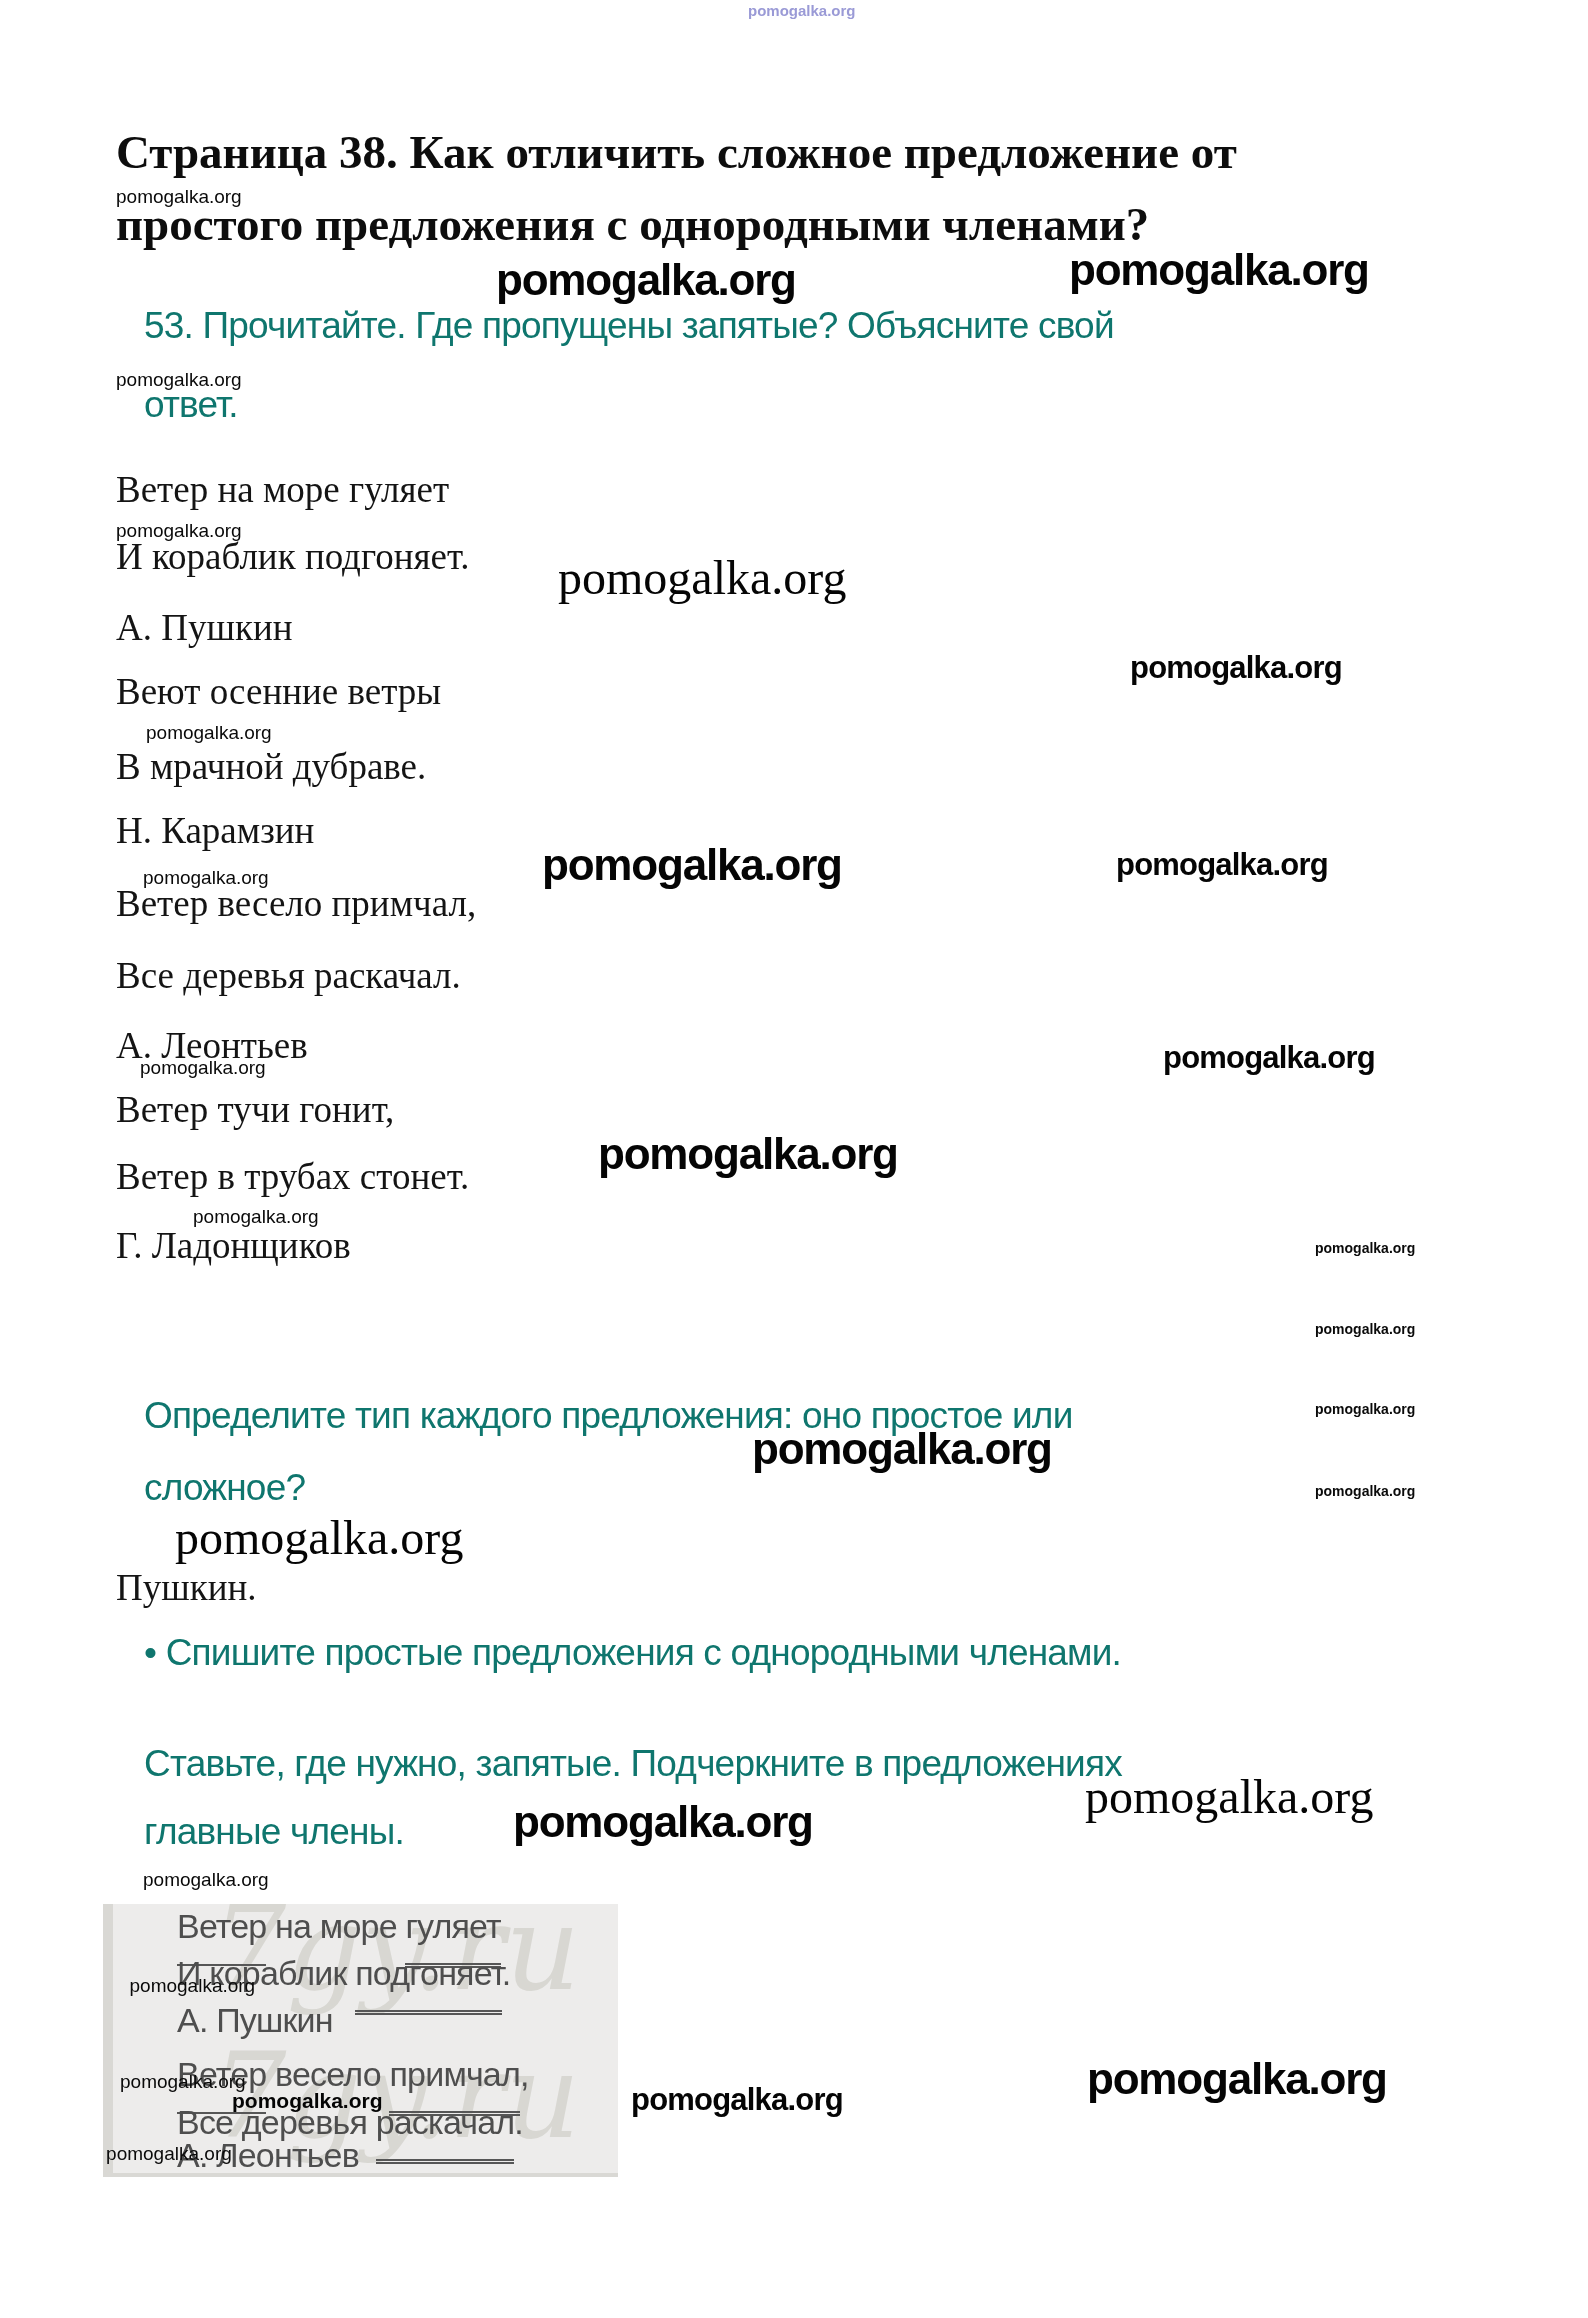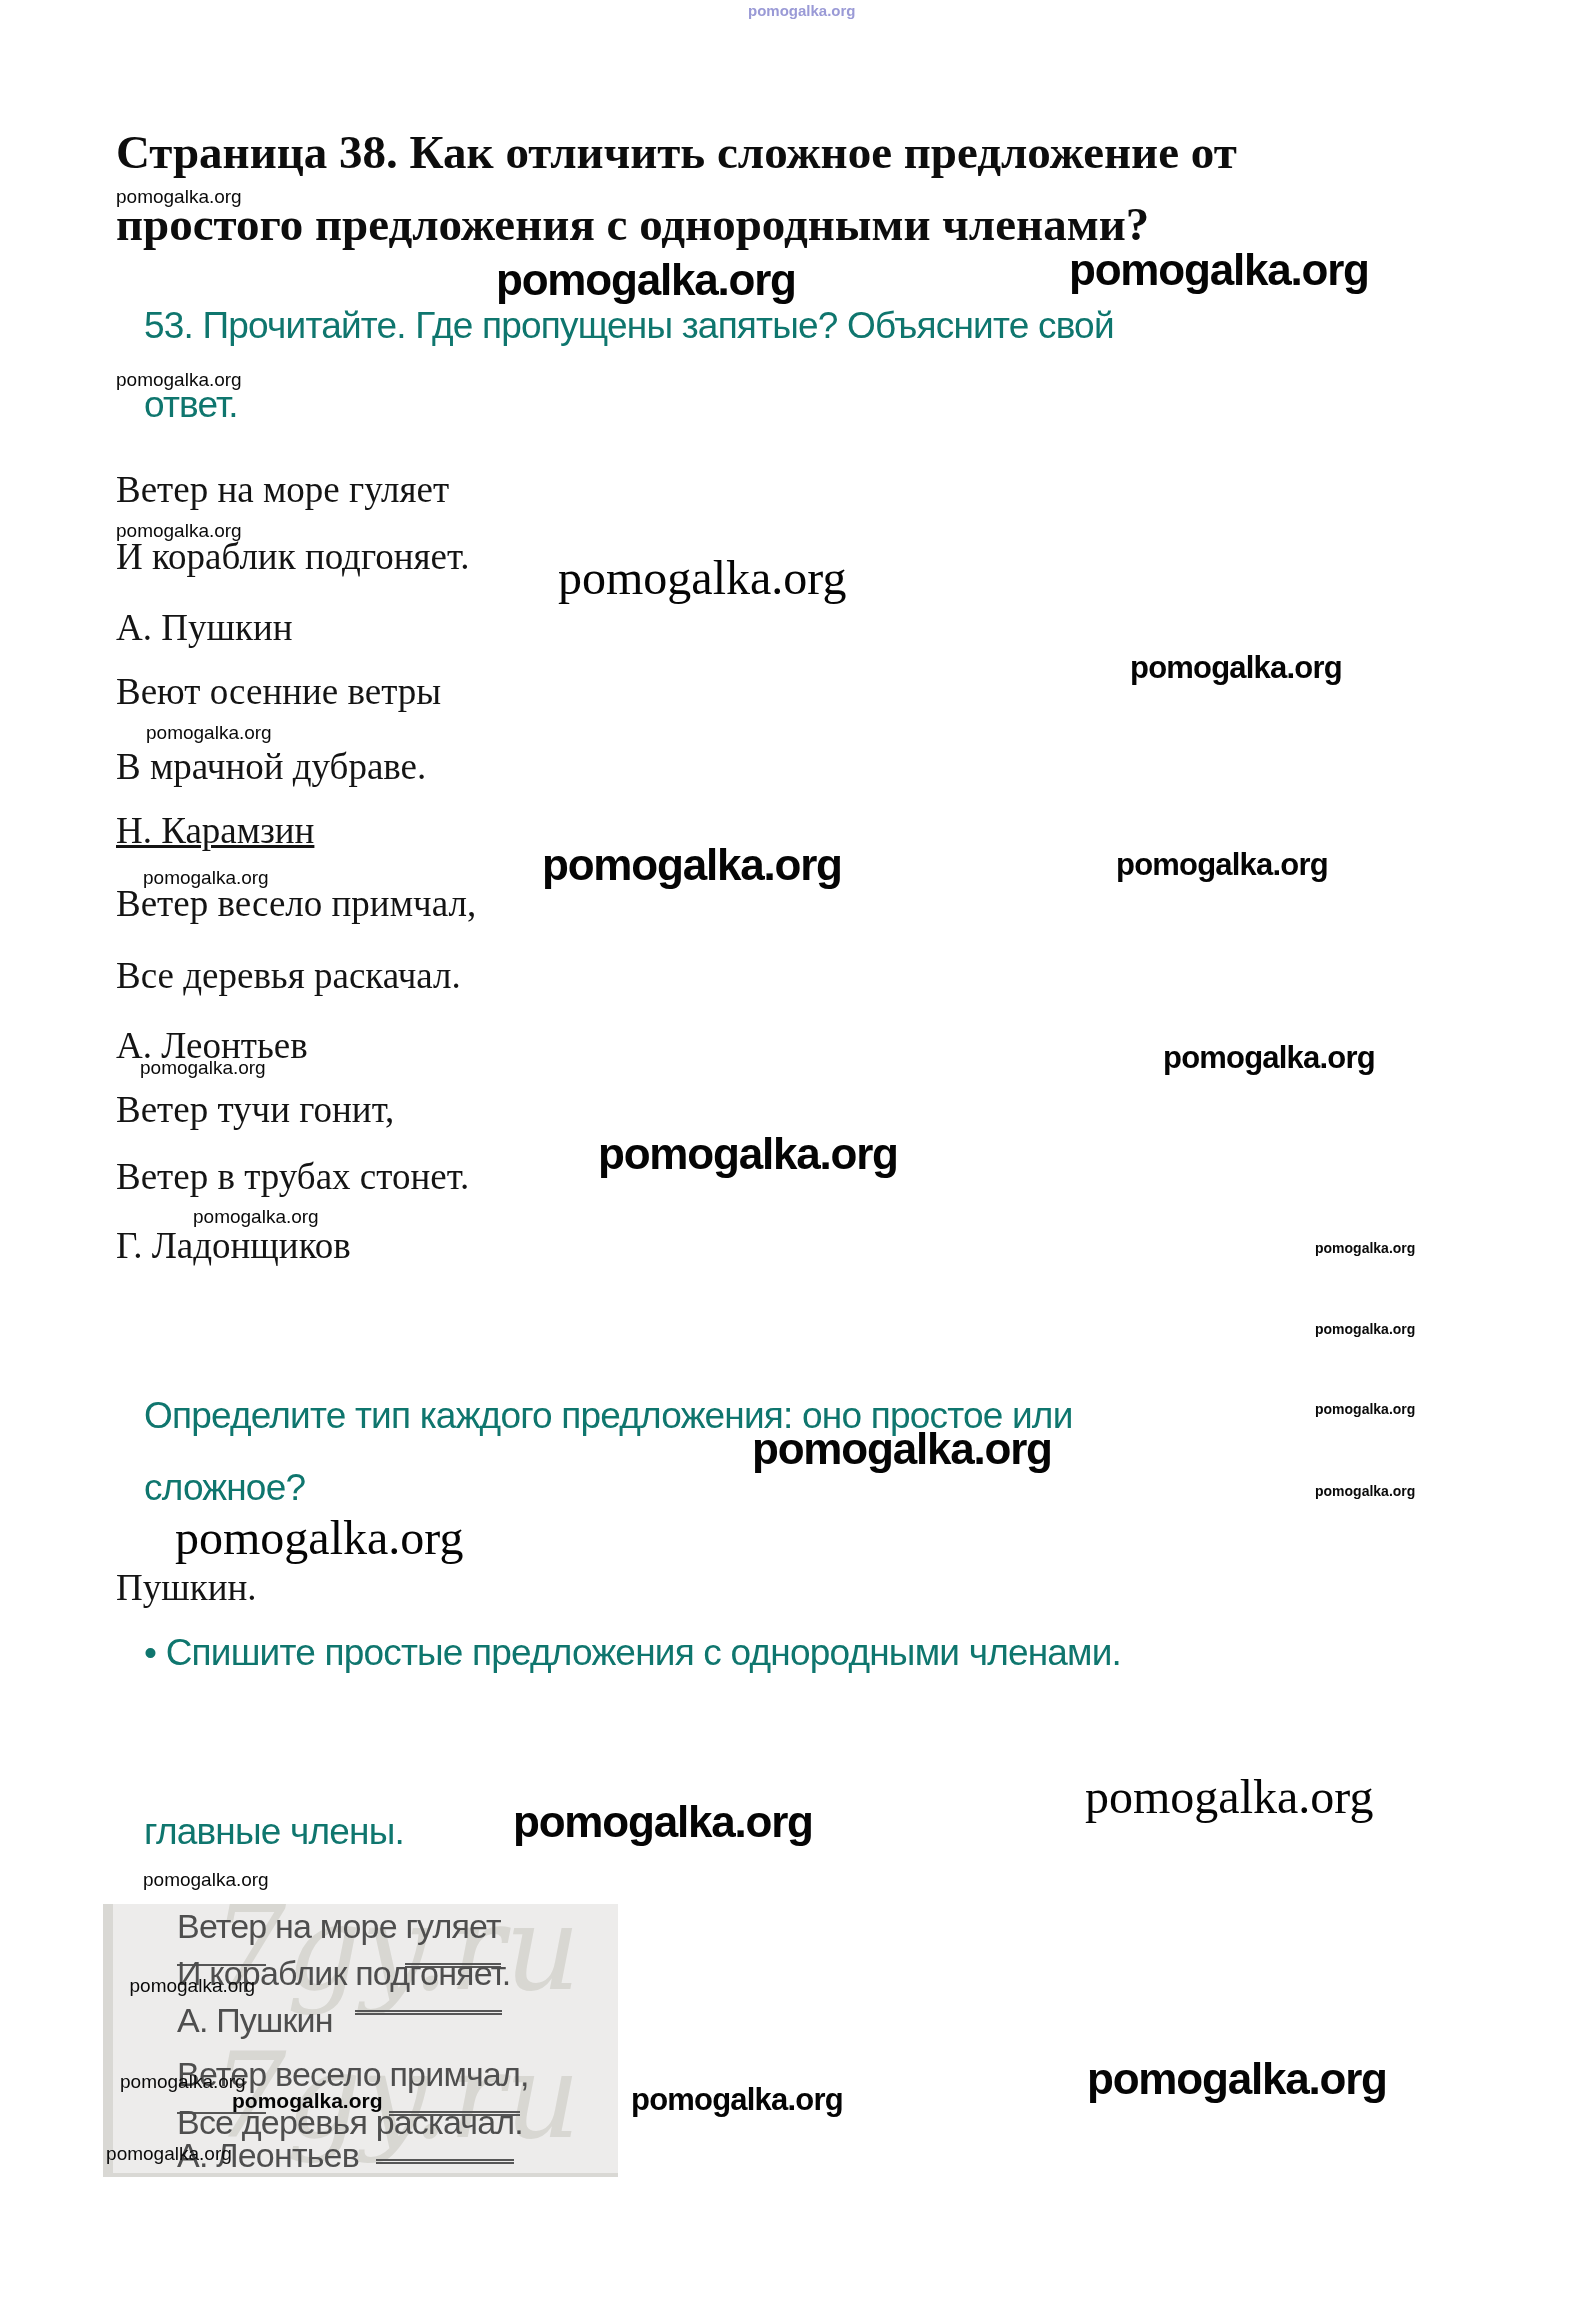--- a/index.html
+++ b/index.html
@@ -82,21 +82,21 @@
   <div class="t serif" style="left:116px;top:471px;">Ветер на море гуляет</div>
   <div class="wm wm-tiny" style="left:116px;top:521px;">pomogalka.org</div>
   <div class="t serif" style="left:116px;top:538px;">И кораблик подгоняет.</div>
   <div class="wm wm-big-serif" style="left:558px;top:554px;">pomogalka.org</div>
   <div class="t serif" style="left:116px;top:609px;">А. Пушкин</div>
 
   <div class="wm wm-med" style="left:1130px;top:652px;">pomogalka.org</div>
   <div class="t serif" style="left:116px;top:673px;">Веют осенние ветры</div>
   <div class="wm wm-tiny" style="left:146px;top:723px;">pomogalka.org</div>
   <div class="t serif" style="left:116px;top:748px;">В мрачной дубраве.</div>
-  <div class="t serif" style="left:116px;top:812px;text-decoration:underline;">Н. Карамзин</div>
+  <div class="t serif" style="left:116px;top:812px;">Н. Карамзин</div>
 
   <div class="wm wm-big-sans" style="left:542px;top:843px;">pomogalka.org</div>
   <div class="wm wm-med" style="left:1116px;top:849px;">pomogalka.org</div>
   <div class="wm wm-tiny" style="left:143px;top:868px;">pomogalka.org</div>
   <div class="t serif" style="left:116px;top:885px;">Ветер весело примчал,</div>
   <div class="t serif" style="left:116px;top:957px;">Все деревья раскачал.</div>
   <div class="t serif" style="left:116px;top:1027px;">А. Леонтьев</div>
   <div class="wm wm-tiny" style="left:140px;top:1058px;">pomogalka.org</div>
   <div class="wm wm-med" style="left:1163px;top:1042px;">pomogalka.org</div>
 
@@ -111,20 +111,21 @@
   <div class="wm wm-tiny-r" style="left:1315px;top:1402px;">pomogalka.org</div>
   <div class="wm wm-tiny-r" style="left:1315px;top:1484px;">pomogalka.org</div>
 
   <div class="t sans" style="left:116px;top:1397px;">Определите тип каждого предложения: оно простое или</div>
   <div class="wm wm-big-sans" style="left:752px;top:1427px;">pomogalka.org</div>
   <div class="t sans" style="left:116px;top:1469px;">сложное?</div>
   <div class="wm wm-big-serif" style="left:175px;top:1514px;">pomogalka.org</div>
   <div class="t serif" style="left:116px;top:1569px;">Пушкин.</div>
 
   <div class="t sans" style="left:116px;top:1634px;">• Спишите простые предложения с однородными членами.</div>
+  <div class="t sans" style="left:116px;top:1745px;">Ставьте, где нужно, запятые. Подчеркните в предложениях</div>
   <div class="wm wm-big-serif" style="left:1085px;top:1773px;">pomogalka.org</div>
   <div class="t sans" style="left:116px;top:1813px;">главные члены.</div>
   <div class="wm wm-big-sans" style="left:513px;top:1800px;">pomogalka.org</div>
   <div class="wm wm-tiny" style="left:143px;top:1870px;">pomogalka.org</div>
 
   <div id="answer-image">
     <div class="scan-strip-left"></div>
     <div class="scan-strip-bottom"></div>
     <div class="gy-wm" style="left:109px;top:-14px;">7gy.ru</div>
     <div class="gy-wm" style="left:109px;top:134px;">7gy.ru</div>

